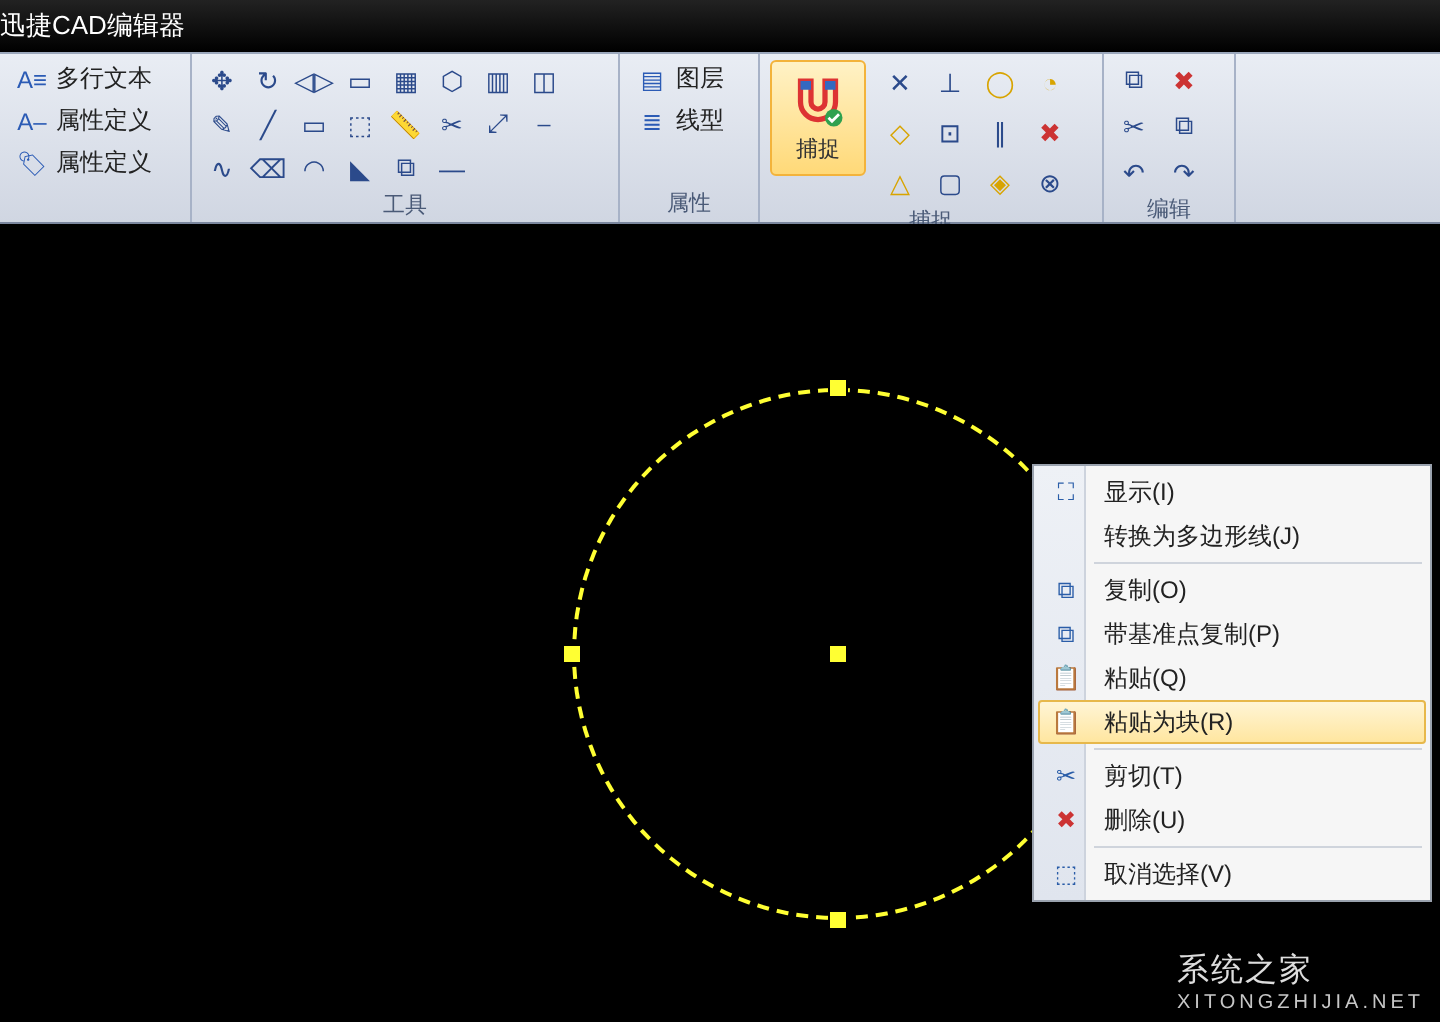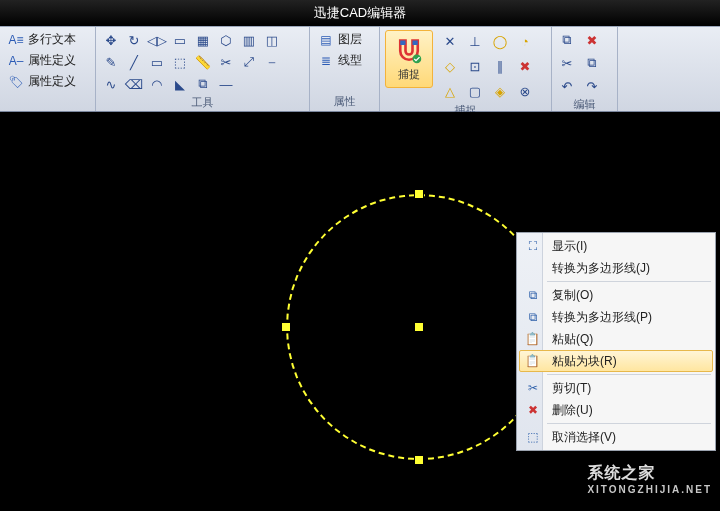--- a/index.html
+++ b/index.html
@@ -10,21 +10,21 @@
     width: 720px;
     height: 511px;
     overflow: hidden;
     position: relative;
     user-select: none;
   }
   .titlebar {
     height: 26px;
     background: linear-gradient(#222, #000);
     color: #fff;
-    text-align: center;
+    text-align: left;
     line-height: 26px;
     font-size: 13px;
   }
   .ribbon {
     height: 86px;
     background: linear-gradient(#e9edf4, #d0d6e2);
     border-top: 1px solid #9ba7bb;
     border-bottom: 1px solid #7b879e;
     display: flex;
   }
@@ -107,24 +107,24 @@
     position: absolute; left: 4px; width: 18px; height: 18px;
     display:flex;align-items:center;justify-content:center;
     color: #2a5da8;
   }
   .mitem.hi {
     background: linear-gradient(#fff5d6, #ffe6a0);
     border-color: #e7b84b;
   }
   .msep { height: 1px; background: #cfd4dc; margin: 2px 2px 2px 28px; position: relative; }
   .watermark {
-    position: absolute; right: 8px; bottom: 16px;
+    position: absolute; right: 8px; bottom: 4px;
     color: #f5f5f5; font-size: 16px; letter-spacing: 1px;
     text-shadow: 0 0 2px #000;
-    font-weight: bold;
+    font-weight: normal;
     opacity: 0.9;
   }
   .watermark .sub { font-size: 10px; letter-spacing: 2px; display:block; text-align:right; color:#ddd;}
 </style>
 </head>
 <body>
 
 <div class="titlebar">
   <span>迅捷CAD编辑器</span>
 </div>
@@ -259,21 +259,21 @@
     <div class="mitem">
       <span>转换为多边形线(J)</span>
     </div>
     <div class="msep"></div>
     <div class="mitem">
       <span class="mic">⧉</span>
       <span>复制(O)</span>
     </div>
     <div class="mitem">
       <span class="mic">⧉</span>
-      <span>转换为多边形线(P)</span>
+      <span>带基准点复制(P)</span>
     </div>
     <div class="mitem">
       <span class="mic">📋</span>
       <span>粘贴(Q)</span>
     </div>
     <div class="mitem hi">
       <span class="mic">📋</span>
       <span>粘贴为块(R)</span>
     </div>
     <div class="msep"></div>

